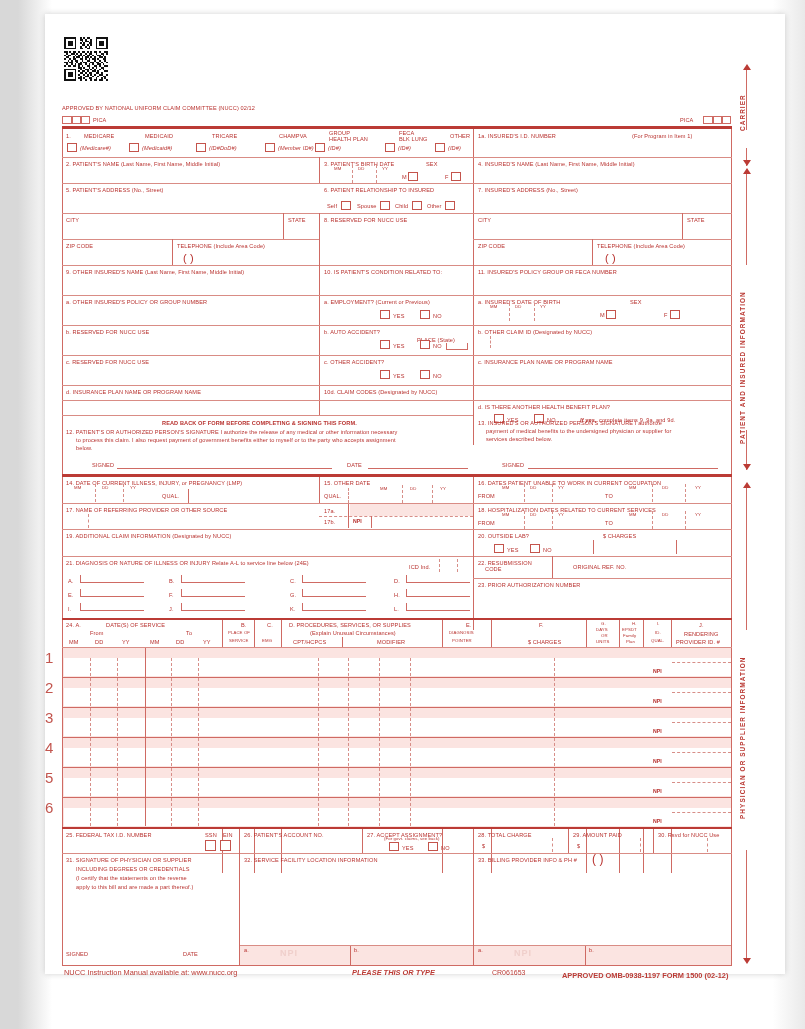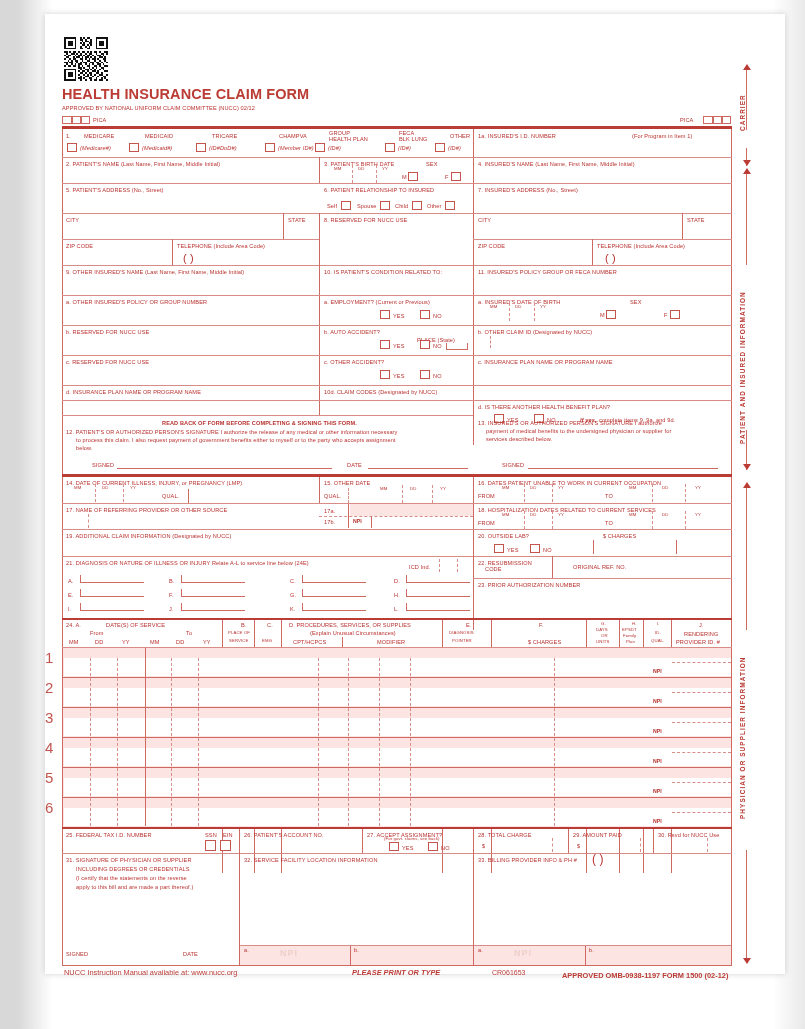--- a/index.html
+++ b/index.html
@@ -272,21 +272,20 @@
           <rect x="23" y="23" width="1" height="1"></rect>
         <rect x="9" y="24" width="1" height="1"></rect>
           <rect x="12" y="24" width="1" height="1"></rect>
           <rect x="15" y="24" width="1" height="1"></rect>
         <rect x="17" y="24" width="2" height="1"></rect>
           <rect x="20" y="24" width="2" height="1"></rect>
           <rect x="24" y="24" width="1" height="1"></rect>
       </g>
     </svg>
 
-    <div class="title">HEALTH INSURANCE CLAIM FORM</div>
     <div class="subtitle">APPROVED BY NATIONAL UNIFORM CLAIM COMMITTEE (NUCC) 02/12</div>
 
     <div class="bx" style="left:0px;top:86px;width:10px;height:8px;"></div>
     <div class="bx" style="left:10px;top:86px;width:9px;height:8px;"></div>
     <div class="bx" style="left:19px;top:86px;width:9px;height:8px;"></div>
     <div class="lbl" style="left:31px;top:87px;">PICA</div>
     <div class="lbl" style="left:618px;top:87px;">PICA</div>
     <div class="bx" style="left:641px;top:86px;width:10px;height:8px;"></div>
     <div class="bx" style="left:651px;top:86px;width:9px;height:8px;"></div>
     <div class="bx" style="left:660px;top:86px;width:9px;height:8px;"></div>
@@ -755,21 +754,21 @@
     <div class="shade" style="left:412px;top:915px;width:257px;height:20px;"></div>
     <div class="lbl" style="left:416px;top:917px;">a.</div>
     <div class="npigray" style="left:452px;top:918px;">NPI</div>
     <div class="vl" style="left:523px;top:915px;width:1px;height:20px;"></div>
     <div class="lbl" style="left:527px;top:917px;">b.</div>
     <div class="vl thin" style="left:412px;top:915px;width:257px;height:1px;"></div>
 
     <div class="vl" style="left:0px;top:935px;width:670px;height:1px;"></div>
 
     <div class="footer" style="left:2px;top:939px;">NUCC Instruction Manual available at: www.nucc.org</div>
-    <div class="footer b" style="left:290px;top:939px;">PLEASE PRINT OR TYPE</div>
+    <div class="footer b" style="left:290px;top:939px;">PLEASE THIS OR TYPE</div>
     <div class="footer" style="left: 430px;top:939px;font-size:7px;">CR061653</div>
     <div class="footer" style="left:500px;top:942px;font-weight:bold;">APPROVED OMB-0938-1197 FORM 1500 (02-12)</div>
 
     <div class="railline" style="left:684px;top:40px;height:60px;"></div>
     <div class="rail" style="left:677px;top:48px;height:70px;">CARRIER</div>
     <div class="railline" style="left:684px;top:118px;height:18px;"></div>
 
     <div class="railline" style="left:684px;top:140px;height:95px;"></div>
     <div class="rail" style="left:677px;top:230px;height:215px;">PATIENT AND INSURED INFORMATION</div>
     <div class="railline" style="left:684px;top:400px;height:40px;"></div>

